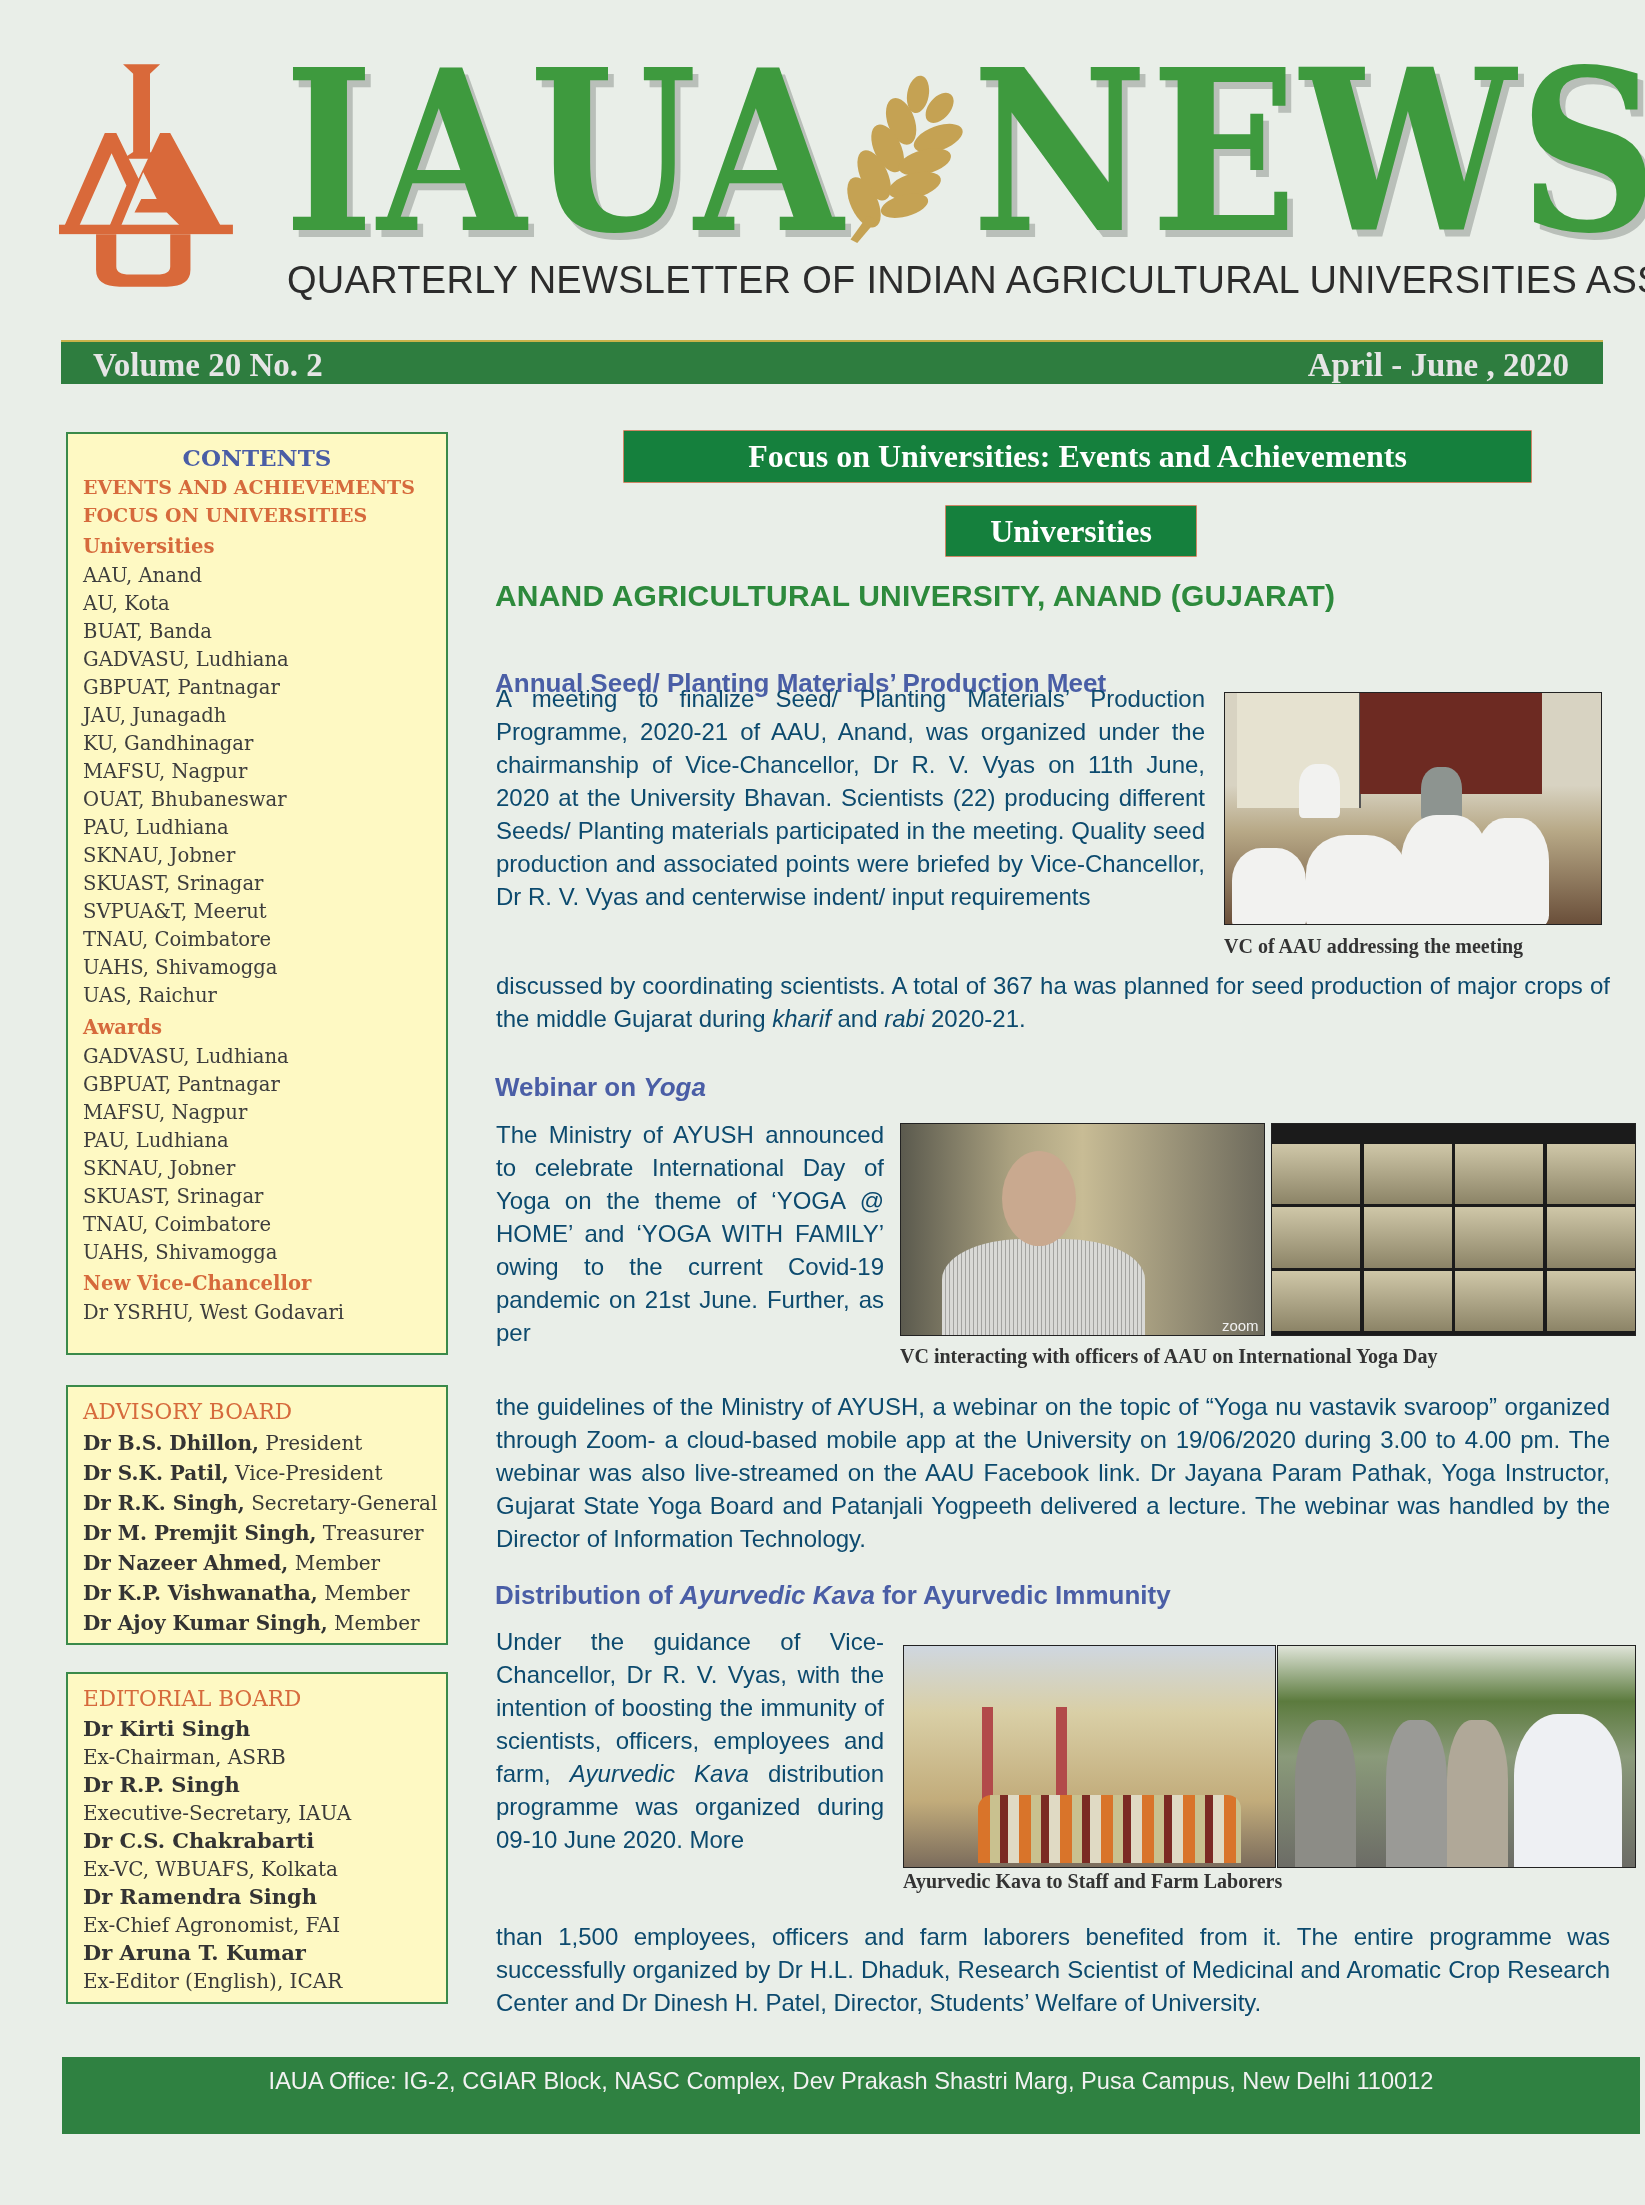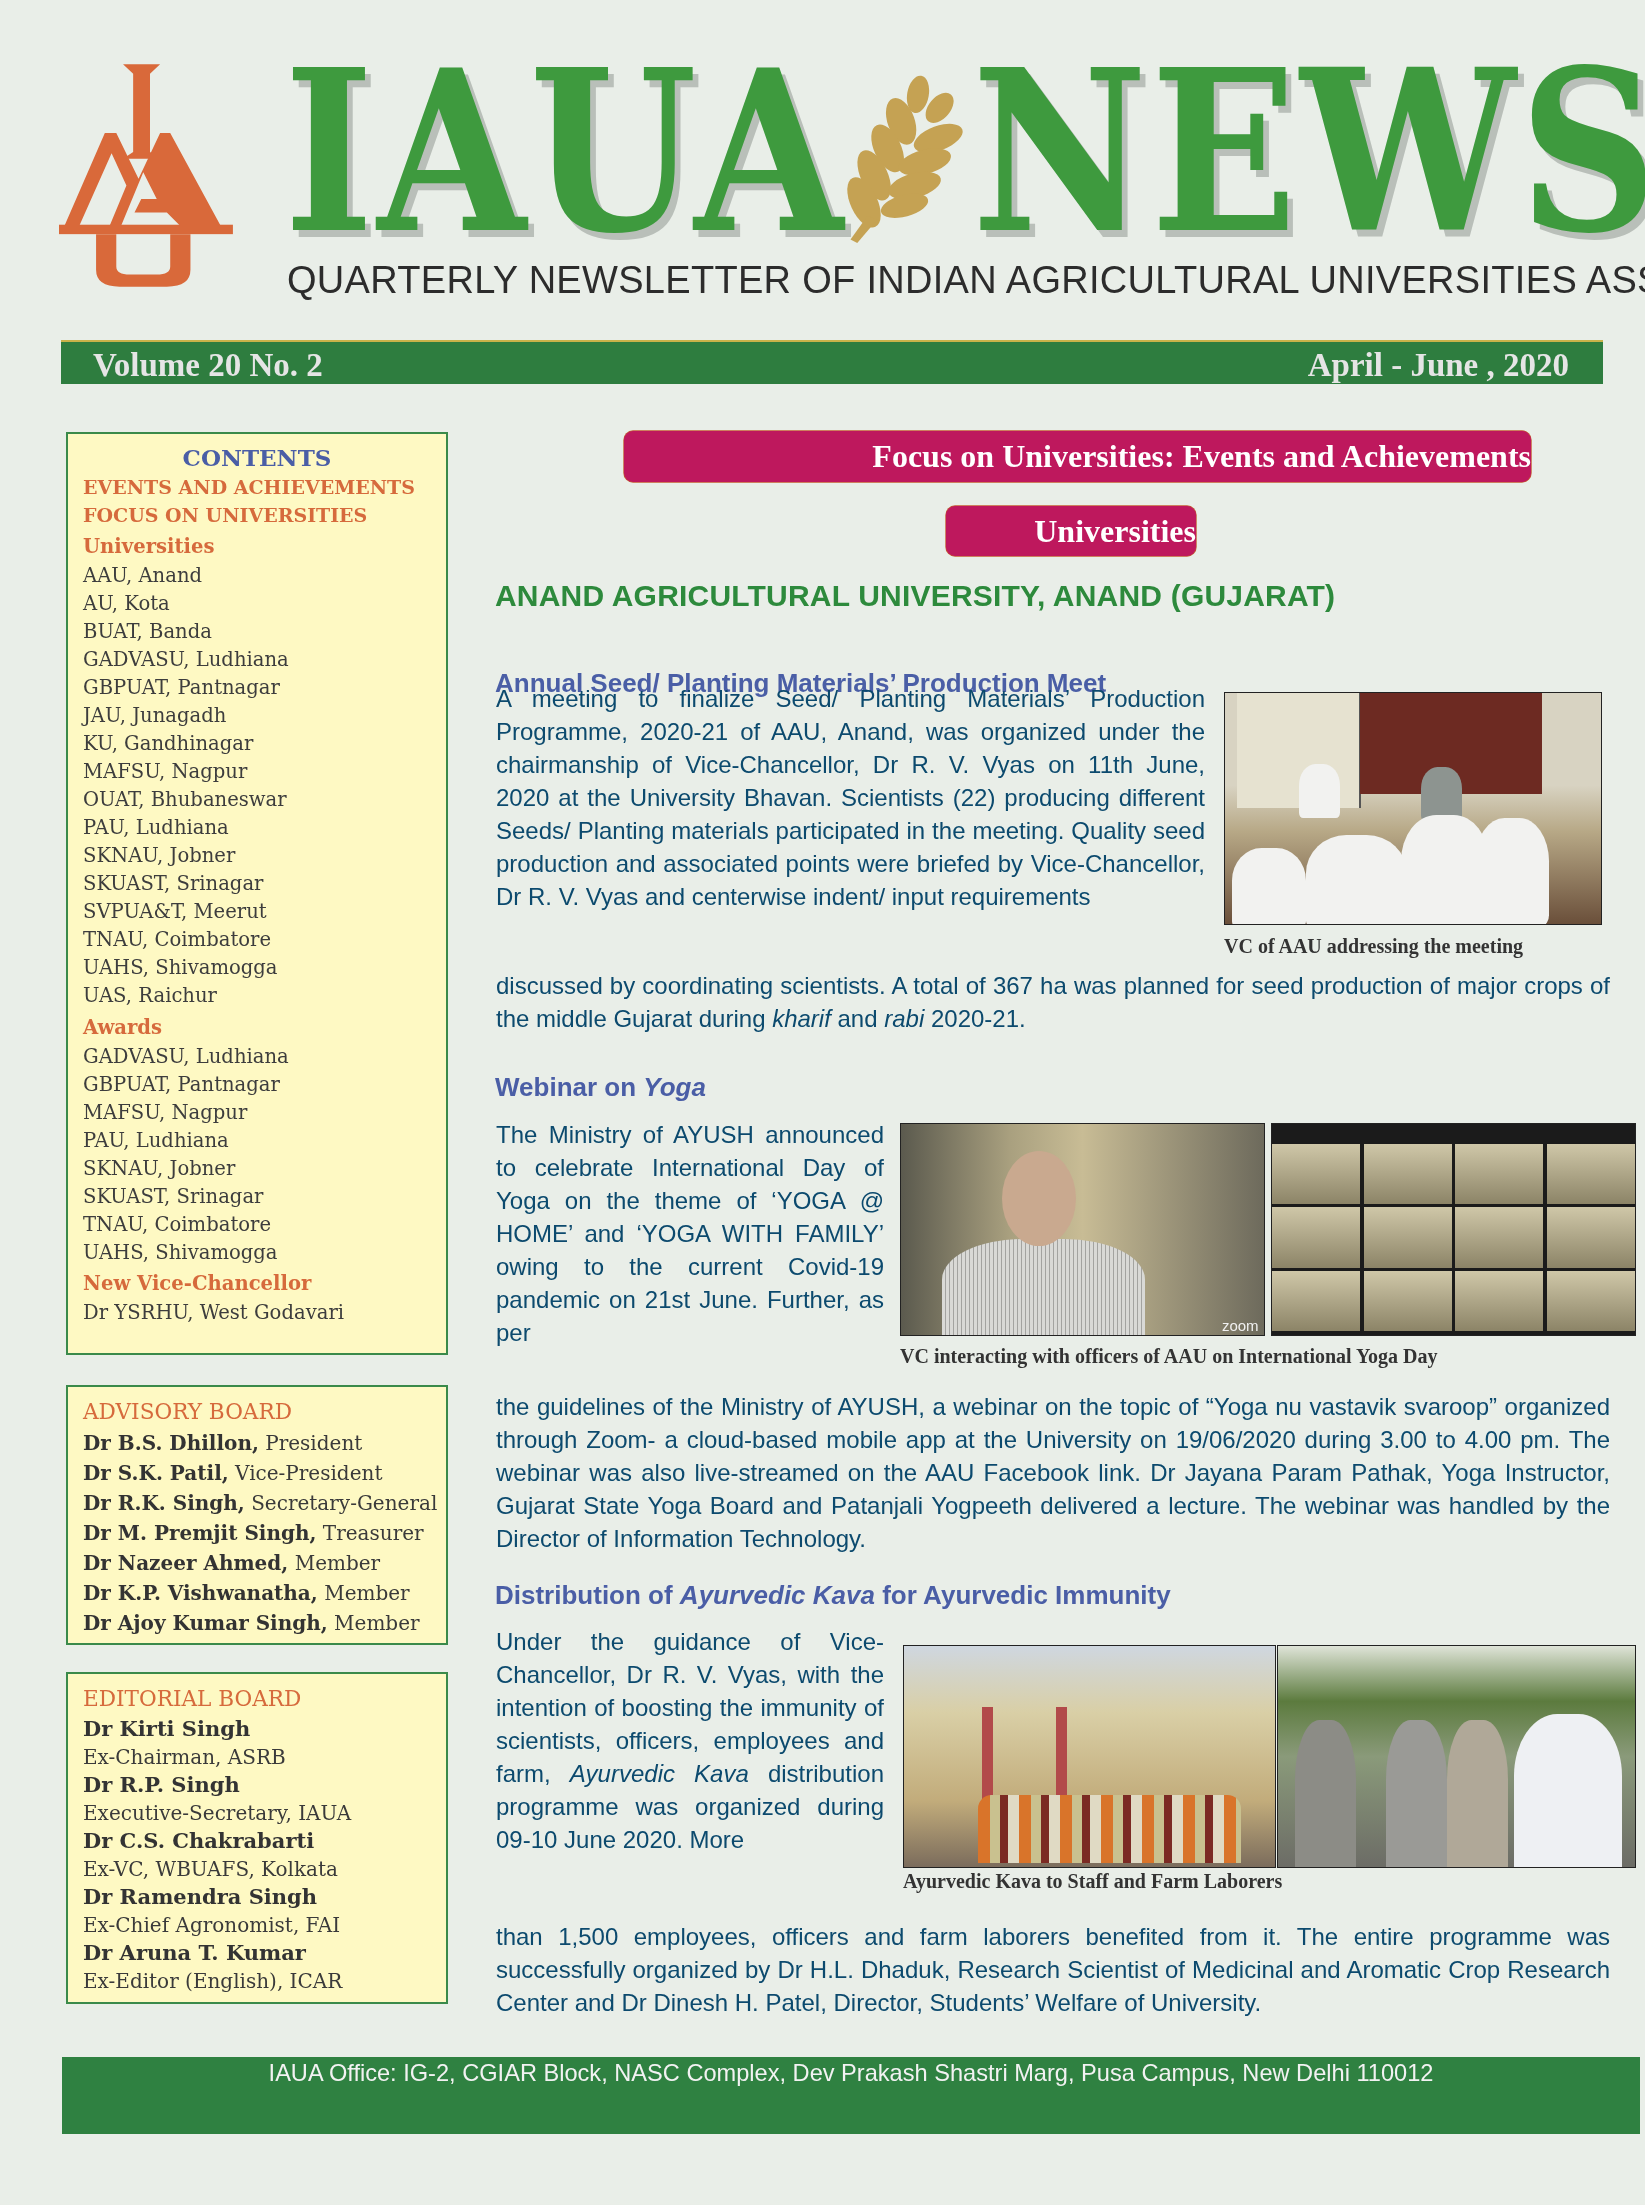--- a/index.html
+++ b/index.html
@@ -56,24 +56,23 @@
   .sub-head { color: #d66a3c; font-weight: bold; font-size: 19.6px; line-height: 30px; margin-top: 2.7px; }
   .list-item { line-height: 28px; font-size: 19.6px; color: #3d3d3d; }
   .board-title { color: #d66a3c; font-size: 21.6px; line-height: 30px; margin-bottom: 1.4px; }
   .board-line { font-size: 20px; line-height: 30px; color: #3a3a3a; white-space: nowrap; }
   .board-line b { color: #333; margin-top: 27px; }
   .ed-name { font-weight: bold; font-size: 21px; line-height: 28px; color: #333; }
   .ed-role { font-size: 20px; line-height: 28px; color: #3a3a3a; }
 
   
   .orange-banner {
-    position: absolute; background: #be185d; color: #fff;
-    font-family: "Liberation Serif", serif; font-weight: bold; text-align: right;
+    position: absolute; background: #15803d; color: #fff;
+    font-family: "Liberation Serif", serif; font-weight: bold; text-align: center;
     box-shadow: 0 0 0 0.7px #c45a30;
-    border-radius: 9px;
   }
   #banner-focus { left: 624px; top: 431px; width: 907px; height: 51px; font-size: 32px; line-height: 51px; }
   #banner-univ { left: 946px; top: 506px; width: 250px; height: 50px; font-size: 32px; line-height: 50px; }
 
   #univ-heading {
     left: 495px; top: 579px; font-size: 30px; font-weight: bold; color: #2d8a3c;
     letter-spacing: 0.2px; white-space: nowrap;
   }
   .article-head {
     position: absolute; left: 495px; font-size: 26px; font-weight: bold; color: #4a5ea6; white-space: nowrap;
@@ -123,21 +122,21 @@
   #photo-building .pillar { position: absolute; width: 10.8px; height: 155px; background: #b24a4a; top: 61px; }
   #photo-building .crowd { position: absolute; left: 74px; bottom: 4px; width: 263px; height: 68px; background: repeating-linear-gradient(90deg,#d9742a 0 12px,#c9c18f 12px 21.6px,#7b2a23 21.6px 30px,#e0dac4 30px 41px); border-radius: 13.5px 13.5px 0 0; }
   #photo-kava { left: 1277px; top: 1645px; width: 359px; height: 223px; background: linear-gradient(180deg,#dfe4d8 0%,#5c7b3e 25%,#8a9a7a 50%,#6c6c66 100%); }
   #photo-kava .coat { position: absolute; right: 13.5px; top: 68px; width: 108px; height: 155px; background: #eef0f3; border-radius: 40% 40% 0 0; }
   #photo-kava .man { position: absolute; top: 74px; width: 61px; height: 149px; background: #8c8c86; border-radius: 40% 40% 0 0; }
   #cap-kava { left: 903px; top: 1870px; width: 733px; }
 
   
   #footer {
     left: 62px; top: 2057px; width: 1578px; height: 77px; background: #2f8141;
-    color: #f2f2f2; text-align: center; font-size: 23.6px; line-height: 32px; padding-top: 0; box-sizing: border-box;
+    color: #f2f2f2; text-align: center; font-size: 23.6px; line-height: 32px; padding-top: 8px; box-sizing: border-box;
   }
 </style>
 </head>
 <body>
 
 <svg id="logo" class="abs" viewBox="0 0 270 330">
   <g fill="#d9693a">
     <polygon points="95,0 150,0 135,14 135,130 150,140 95,140 110,130 110,14"></polygon>
     <polygon points="68,102 8,240 30,240 78,132 100,180 75,240 92,240 125,160 145,200 122,200 112,220 160,220 180,240 240,240 165,102 150,102 118,170 85,102"></polygon>
     <rect x="0" y="238" width="258" height="14"></rect>

